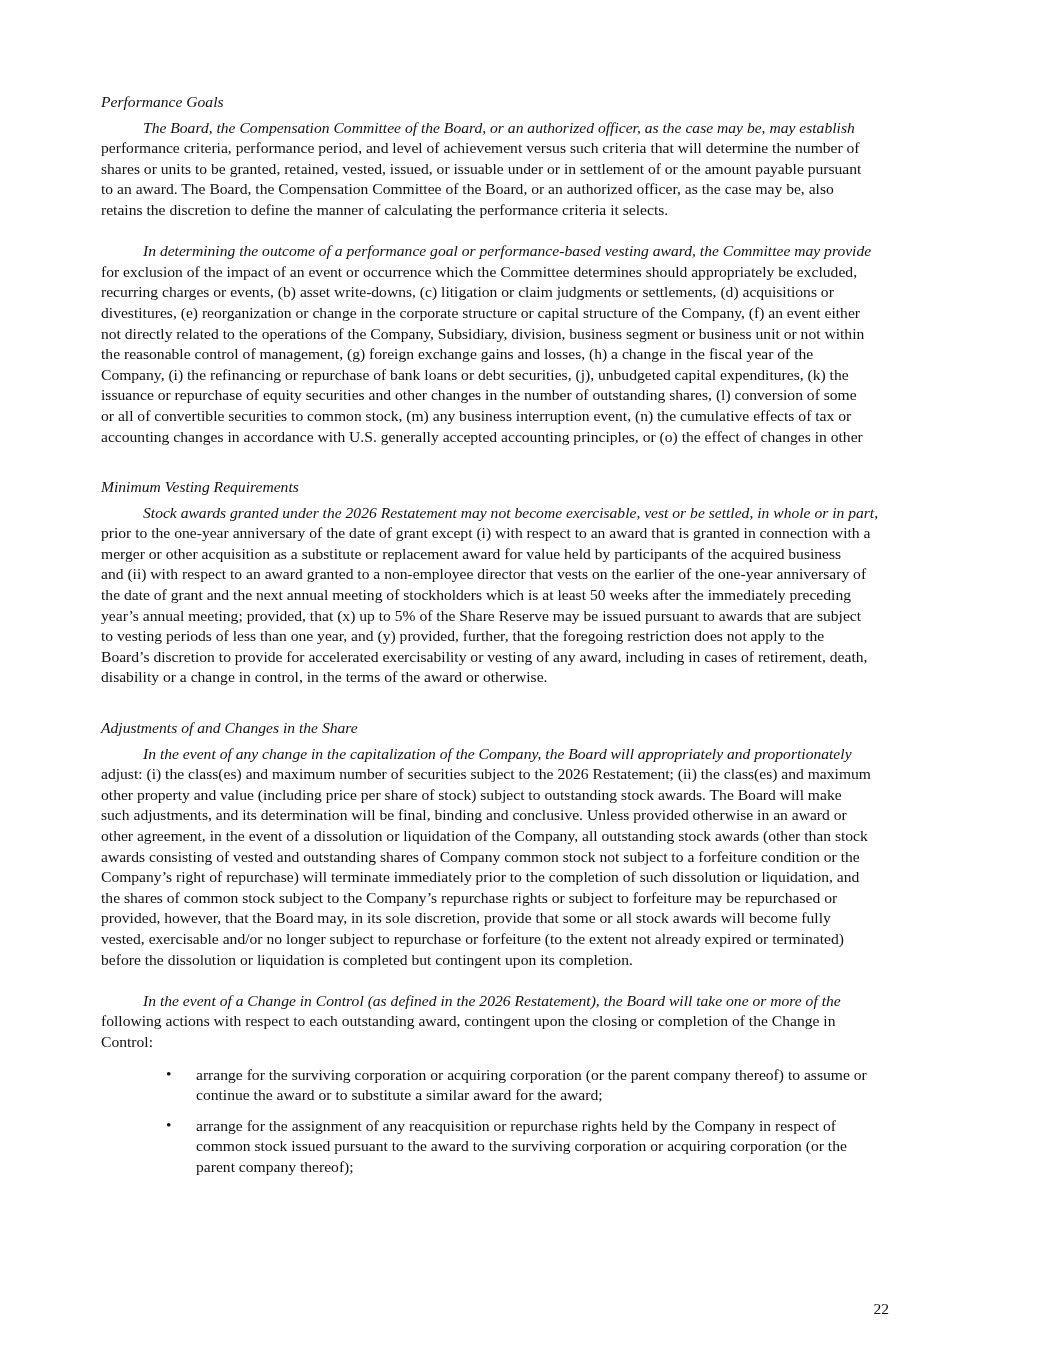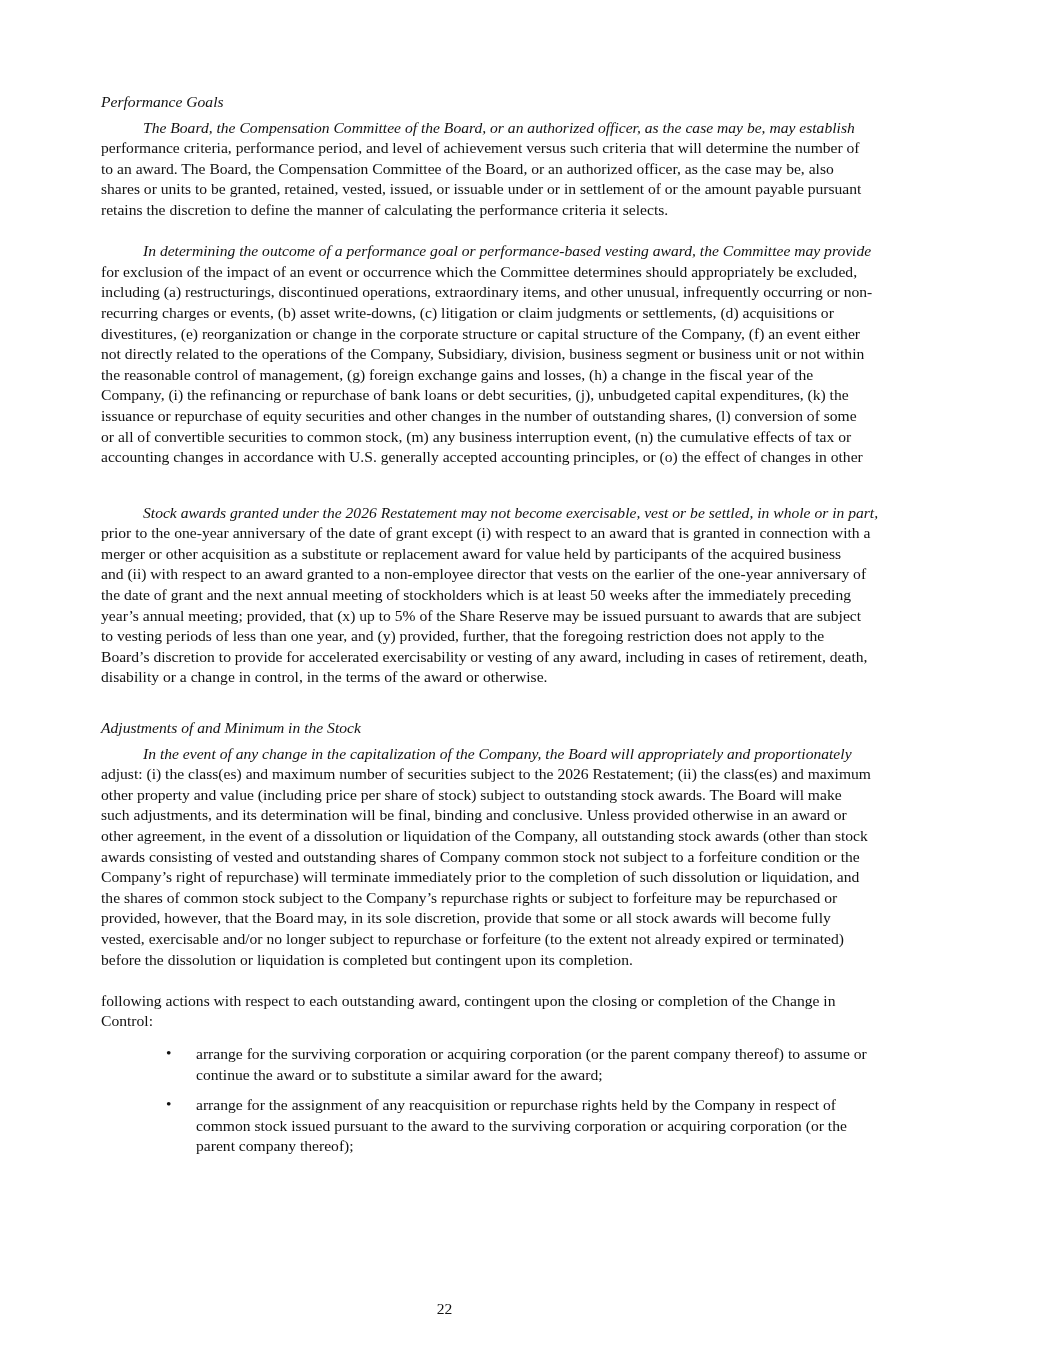--- a/index.html
+++ b/index.html
@@ -11,90 +11,91 @@
     .page { position: absolute; left: 101px; top: 92px; width: 860px; }
     .line { white-space: nowrap; height: 20.6px; line-height: 20.6px; }
     .indent { padding-left: 42px; font-style: italic; }
     .heading { font-style: italic; height: 20.6px; line-height: 20.6px; }
     .gap-after-heading { height: 5px; }
     .para-gap { height: 20.6px; }
     .section-gap { height: 30px; }
     .bullet-gap { height: 10px; }
     .bullet { position: relative; padding-left: 95px; }
     .bullet-glyph { position: absolute; left: 65px; top: 0; }
-    .page-number { position: absolute; left: 0; width: 889px; top: 1299px; text-align: center; line-height: 20px; }
+    .page-number { position: absolute; left: 0; width: 889px; top: 1299px; text-align: right; line-height: 20px; }
   </style>
 </head>
 <body>
 
 <div class="page">
 
   <div>
     <div class="heading">Performance Goals</div>
     <div class="gap-after-heading"></div>
     <div>
       <div class="line indent">The Board, the Compensation Committee of the Board, or an authorized officer, as the case may be, may establish</div>
       <div class="line">performance criteria, performance period, and level of achievement versus such criteria that will determine the number of</div>
+      <div class="line">shares or units to be granted, retained, vested, issued, or issuable under or in settlement of or the amount payable pursuant</div>
       <div class="line">to an award. The Board, the Compensation Committee of the Board, or an authorized officer, as the case may be, also</div>
-      <div class="line">shares or units to be granted, retained, vested, issued, or issuable under or in settlement of or the amount payable pursuant</div>
       <div class="line">retains the discretion to define the manner of calculating the performance criteria it selects.</div>
     </div>
     <div class="para-gap"></div>
     <div>
       <div class="line indent">In determining the outcome of a performance goal or performance-based vesting award, the Committee may provide</div>
       <div class="line">for exclusion of the impact of an event or occurrence which the Committee determines should appropriately be excluded,</div>
-      <div class="line">including (a) restructurings, discontinued operations, extraordinary items, and other unusual, infrequently occurring or non-</div>
       <div class="line">recurring charges or events, (b) asset write-downs, (c) litigation or claim judgments or settlements, (d) acquisitions or</div>
       <div class="line">divestitures, (e) reorganization or change in the corporate structure or capital structure of the Company, (f) an event either</div>
       <div class="line">not directly related to the operations of the Company, Subsidiary, division, business segment or business unit or not within</div>
       <div class="line">the reasonable control of management, (g) foreign exchange gains and losses, (h) a change in the fiscal year of the</div>
       <div class="line">Company, (i) the refinancing or repurchase of bank loans or debt securities, (j), unbudgeted capital expenditures, (k) the</div>
       <div class="line">issuance or repurchase of equity securities and other changes in the number of outstanding shares, (l) conversion of some</div>
       <div class="line">or all of convertible securities to common stock, (m) any business interruption event, (n) the cumulative effects of tax or</div>
       <div class="line">accounting changes in accordance with U.S. generally accepted accounting principles, or (o) the effect of changes in other</div>
     </div>
   </div>
 
   <div class="section-gap"></div>
 
   <div>
+    <div class="heading">Minimum Vesting Requirements</div>
     <div class="gap-after-heading"></div>
     <div>
       <div class="line indent">Stock awards granted under the 2026 Restatement may not become exercisable, vest or be settled, in whole or in part,</div>
       <div class="line">prior to the one-year anniversary of the date of grant except (i) with respect to an award that is granted in connection with a</div>
       <div class="line">merger or other acquisition as a substitute or replacement award for value held by participants of the acquired business</div>
       <div class="line">and (ii) with respect to an award granted to a non-employee director that vests on the earlier of the one-year anniversary of</div>
       <div class="line">the date of grant and the next annual meeting of stockholders which is at least 50 weeks after the immediately preceding</div>
       <div class="line">year’s annual meeting; provided, that (x) up to 5% of the Share Reserve may be issued pursuant to awards that are subject</div>
       <div class="line">to vesting periods of less than one year, and (y) provided, further, that the foregoing restriction does not apply to the</div>
       <div class="line">Board’s discretion to provide for accelerated exercisability or vesting of any award, including in cases of retirement, death,</div>
       <div class="line">disability or a change in control, in the terms of the award or otherwise.</div>
     </div>
   </div>
 
   <div class="section-gap"></div>
 
   <div>
-    <div class="heading">Adjustments of and Minimum in the Stock</div>
+    <div class="heading">Adjustments of and Changes in the Share</div>
     <div class="gap-after-heading"></div>
     <div>
       <div class="line indent">In the event of any change in the capitalization of the Company, the Board will appropriately and proportionately</div>
       <div class="line">adjust: (i) the class(es) and maximum number of securities subject to the 2026 Restatement; (ii) the class(es) and maximum</div>
       <div class="line">other property and value (including price per share of stock) subject to outstanding stock awards. The Board will make</div>
       <div class="line">such adjustments, and its determination will be final, binding and conclusive. Unless provided otherwise in an award or</div>
       <div class="line">other agreement, in the event of a dissolution or liquidation of the Company, all outstanding stock awards (other than stock</div>
       <div class="line">awards consisting of vested and outstanding shares of Company common stock not subject to a forfeiture condition or the</div>
       <div class="line">Company’s right of repurchase) will terminate immediately prior to the completion of such dissolution or liquidation, and</div>
       <div class="line">the shares of common stock subject to the Company’s repurchase rights or subject to forfeiture may be repurchased or</div>
       <div class="line">provided, however, that the Board may, in its sole discretion, provide that some or all stock awards will become fully</div>
       <div class="line">vested, exercisable and/or no longer subject to repurchase or forfeiture (to the extent not already expired or terminated)</div>
       <div class="line">before the dissolution or liquidation is completed but contingent upon its completion.</div>
     </div>
     <div class="para-gap"></div>
     <div>
+      <div class="line indent">In the event of a Change in Control (as defined in the 2026 Restatement), the Board will take one or more of the</div>
       <div class="line">following actions with respect to each outstanding award, contingent upon the closing or completion of the Change in</div>
       <div class="line">Control:</div>
     </div>
     <div class="bullet-gap" style="height:12px"></div>
 
     <div class="bullet">
       <span class="bullet-glyph">•</span>
       <div class="line">arrange for the surviving corporation or acquiring corporation (or the parent company thereof) to assume or</div>
       <div class="line">continue the award or to substitute a similar award for the award;</div>
     </div>

